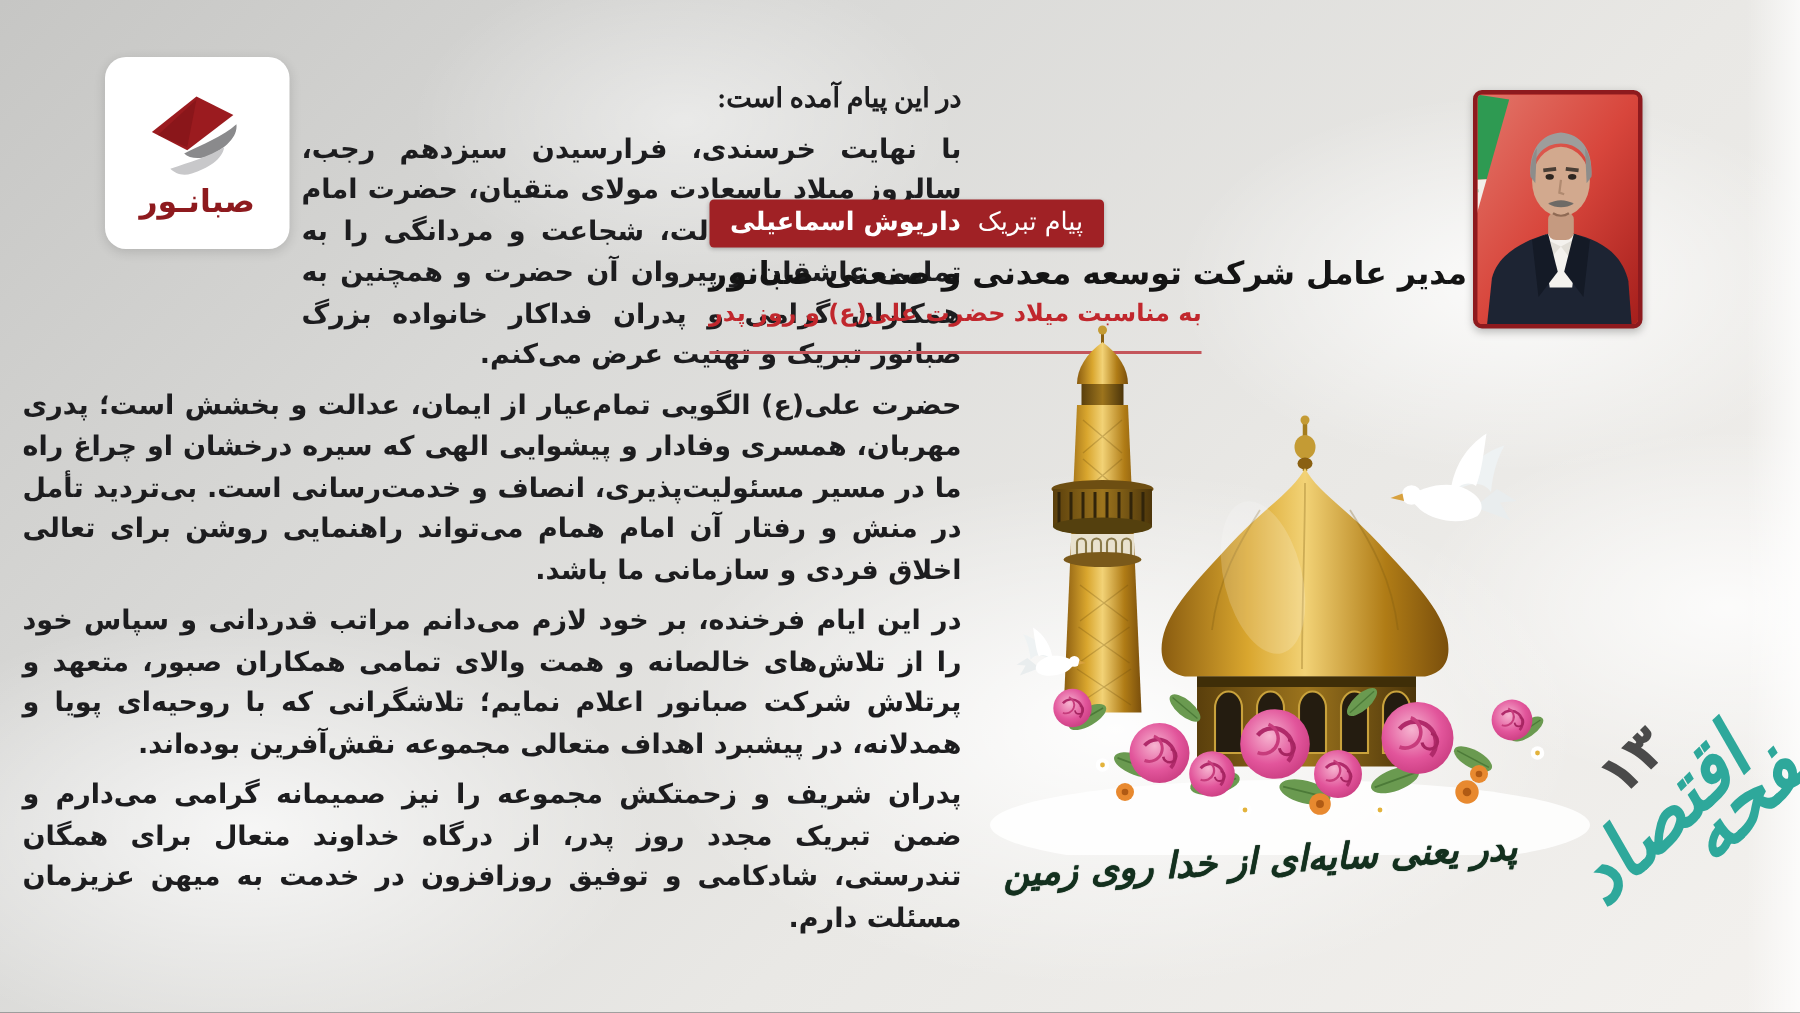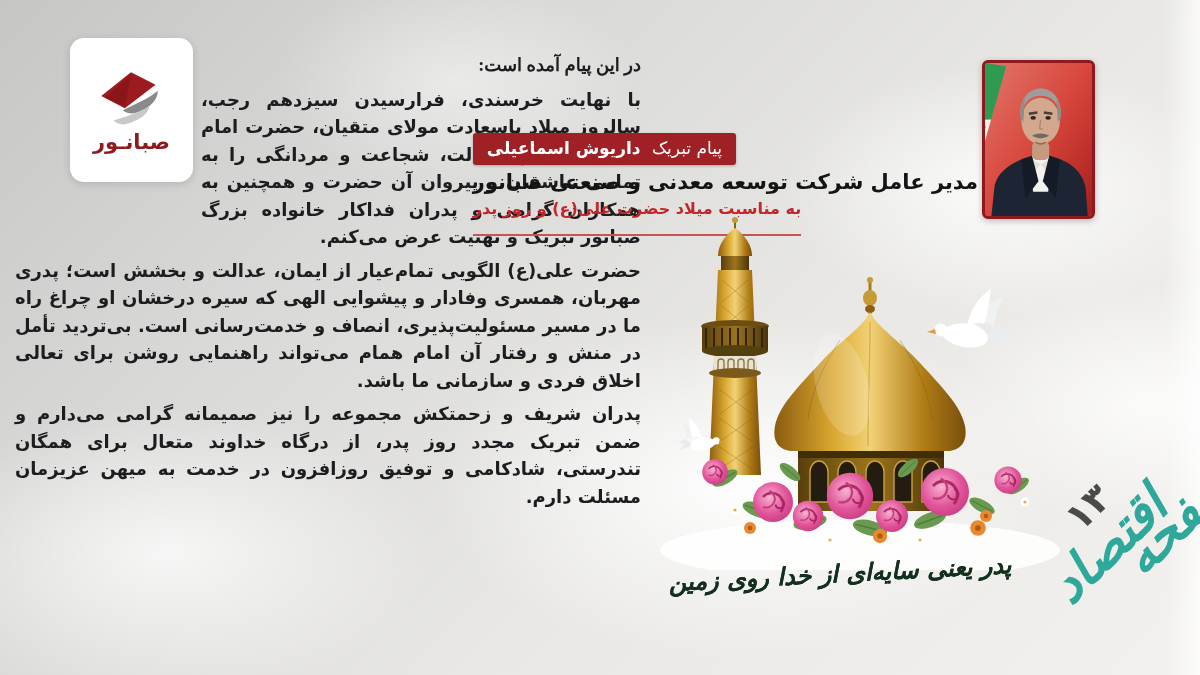--- a/index.html
+++ b/index.html
@@ -11,21 +11,21 @@
       radial-gradient(ellipse 430px 240px at 62% 72%, rgba(255,255,255,.95), rgba(255,255,255,0) 72%),
       radial-gradient(ellipse 380px 210px at 14% 82%, rgba(255,255,255,.75), rgba(255,255,255,0) 70%),
       radial-gradient(ellipse 260px 150px at 38% 12%, rgba(255,255,255,.45), rgba(255,255,255,0) 70%),
       radial-gradient(ellipse 300px 170px at 96% 60%, rgba(255,255,255,.8), rgba(255,255,255,0) 70%),
       linear-gradient(135deg,#c6c6c4 0%,#d9d9d7 30%,#e9e8e5 62%,#f3f1ee 100%);
   }
   .right-strip{position:absolute; right:0; top:0; width:36px; height:675px;
     background:linear-gradient(90deg, rgba(255,255,255,0), rgba(255,255,255,.75));}
 
   
-  .logo-card{position:absolute; left:70px; top:38px; width:123px; height:144px;
+  .logo-card{position:absolute; left:70px; top:38px; width:123px; height:128px;
     background:#fff; border-radius:14px; box-shadow:0 2px 8px rgba(0,0,0,.14);
     display:flex; flex-direction:column; align-items:center; justify-content:center; gap:2px;}
   .logo-word{color:#8e1a1e; font-weight:bold; font-size:21px; direction:rtl; line-height:1;}
 
   
   .article{position:absolute; left:15px; top:44px; width:626px;
     direction:rtl; text-align:justify; color:#1d1d1f;
     font-size:18px; font-weight:bold; line-height:27.5px;}
   .article .logo-spacer{float:left; width:186px; height:152px;}
   .article p{margin:0 0 6px 0;}
@@ -79,20 +79,21 @@
       <path d="M22,51 C34,47 47,43 57,37 C56,45 46,51 36,54 C30,56 25,54 22,51 Z" fill="#c8c8ca"></path>
     </svg>
     <div class="logo-word">صبانـور</div>
   </div>
 
   <div class="article">
     <div class="logo-spacer"></div>
     <p class="intro">در این پیام آمده است:</p>
     <p>با نهایت خرسندی، فرارسیدن سیزدهم رجب، سالروز میلاد باسعادت مولای متقیان، حضرت امام علی(ع)، اسوه عدالت، شجاعت و مردانگی را به تمامی عاشقان و پیروان آن حضرت و همچنین به همکاران گرامی و پدران فداکار خانواده بزرگ صبانور تبریک و تهنیت عرض می‌کنم.</p>
     <p>حضرت علی(ع) الگویی تمام‌عیار از ایمان، عدالت و بخشش است؛ پدری مهربان، همسری وفادار و پیشوایی الهی که سیره درخشان او چراغ راه ما در مسیر مسئولیت‌پذیری، انصاف و خدمت‌رسانی است. بی‌تردید تأمل در منش و رفتار آن امام همام می‌تواند راهنمایی روشن برای تعالی اخلاق فردی و سازمانی ما باشد.</p>
+    <p>در این ایام فرخنده، بر خود لازم می‌دانم مراتب قدردانی و سپاس خود را از تلاش‌های خالصانه و همت والای تمامی همکاران صبور، متعهد و پرتلاش شرکت صبانور اعلام نمایم؛ تلاشگرانی که با روحیه‌ای پویا و همدلانه، در پیشبرد اهداف متعالی مجموعه نقش‌آفرین بوده‌اند.</p>
     <p>پدران شریف و زحمتکش مجموعه را نیز صمیمانه گرامی می‌دارم و ضمن تبریک مجدد روز پدر، از درگاه خداوند متعال برای همگان تندرستی، شادکامی و توفیق روزافزون در خدمت به میهن عزیزمان مسئلت دارم.</p>
   </div>
 
   <div class="msg-header">
     <div class="badge">
       <span>پیام تبریک</span>
       <b>داریوش اسماعیلی</b>
     </div>
     <div class="subtitle">مدیر عامل شرکت توسعه معدنی و صنعتی صبانور</div>
     <div class="occasion">به مناسبت میلاد حضرت علی(ع) و روز پدر</div>

